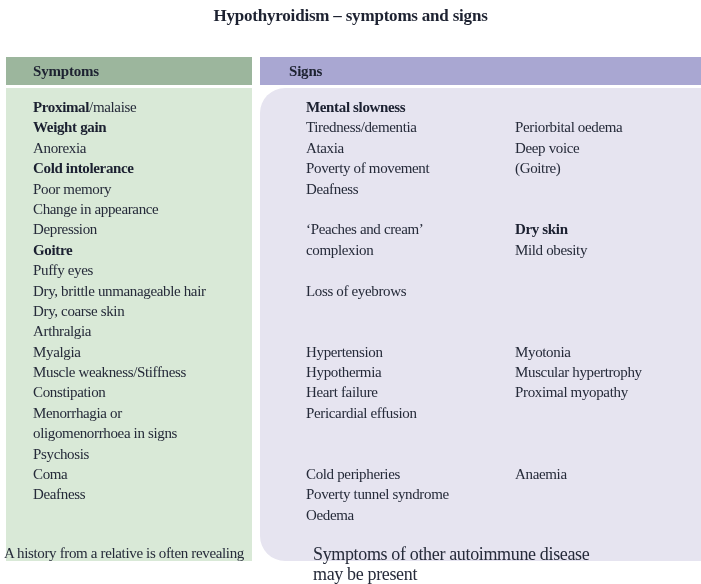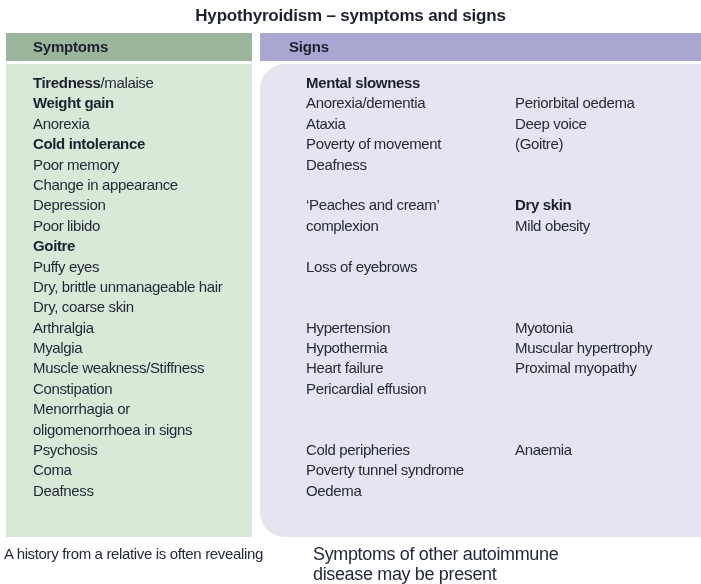--- a/index.html
+++ b/index.html
@@ -2,21 +2,21 @@
 <html><head>
 <meta charset="utf-8">
 <style>
   * { margin: 0; padding: 0; box-sizing: border-box; }
   html, body { background: #ffffff; }
   .page {
     position: relative;
     width: 701px;
     height: 584px;
     background: #ffffff;
-    font-family: Liberation Sans, sans-serif;
+    font-family: Liberation Serif, serif;
     color: #252a39;
     overflow: hidden;
   }
   .title {
     position: absolute;
     top: 6px;
     left: 0;
     width: 100%;
     text-align: center;
     font-size: 17px;
@@ -28,20 +28,21 @@
   .panel-symptoms { left: 6px;  width: 246px; }
   .panel-signs    { left: 260px; width: 512px; }
   .panel-header {
     height: 28px;
     line-height: 28px;
     padding-left: 27px;
     font-size: 15px;
     font-weight: 700;
     letter-spacing: -0.2px;
     color: #1d2231;
+    margin-top: 24px;
   }
   .panel-symptoms .panel-header { background: var(--sym-head); }
   .panel-signs    .panel-header { background: var(--sig-head); padding-left: 29px; }
   .panel-body {
     margin-top: 3px;
     height: 473px;
     padding: 9px 0 0 27px;
     font-size: 15px;
     letter-spacing: -0.35px;
   }
@@ -82,28 +83,27 @@
 <body>
 
 <div class="page" style="--sym-head: #9cb69d; --sym-body: #d9e9d7; --sig-head: #a9a7d2; --sig-body: #e6e4f0;">
   <div class="title">Hypothyroidism – symptoms and signs</div>
 
   <section class="panel panel-symptoms">
     <header class="panel-header">
       <span>Symptoms</span>
     </header>
     <div class="panel-body" id="symptoms-list">
-        <div class="row"><span class="b">Tiredness</span><span>/malaise</span></div>
+        <div class="row"><span class="b">Proximal</span><span>/malaise</span></div>
         <div class="row"><span class="b">Weight gain</span></div>
         <div class="row"><span>Anorexia</span></div>
         <div class="row"><span class="b">Cold intolerance</span></div>
         <div class="row"><span>Poor memory</span></div>
         <div class="row"><span>Change in appearance</span></div>
         <div class="row"><span>Depression</span></div>
-        <div class="row"><span>Poor libido</span></div>
         <div class="row"><span class="b">Goitre</span></div>
         <div class="row"><span>Puffy eyes</span></div>
         <div class="row"><span>Dry, brittle unmanageable hair</span></div>
         <div class="row"><span>Dry, coarse skin</span></div>
         <div class="row"><span>Arthralgia</span></div>
         <div class="row"><span>Myalgia</span></div>
         <div class="row"><span>Muscle weakness/Stiffness</span></div>
         <div class="row"><span>Constipation</span></div>
         <div class="row"><span>Menorrhagia or</span></div>
         <div class="row"><span>oligomenorrhoea in signs</span></div>
@@ -116,21 +116,21 @@
   <section class="panel panel-signs">
     <header class="panel-header">
       <span>Signs</span>
     </header>
     <div class="panel-body" id="signs-list">
         <div class="srow">
           <div class="cell-left b">Mental slowness</div>
           <div class="cell-right"></div>
         </div>
         <div class="srow">
-          <div class="cell-left">Anorexia/dementia</div>
+          <div class="cell-left">Tiredness/dementia</div>
           <div class="cell-right">Periorbital oedema</div>
         </div>
         <div class="srow">
           <div class="cell-left">Ataxia</div>
           <div class="cell-right">Deep voice</div>
         </div>
         <div class="srow">
           <div class="cell-left">Poverty of movement</div>
           <div class="cell-right">(Goitre)</div>
         </div>

